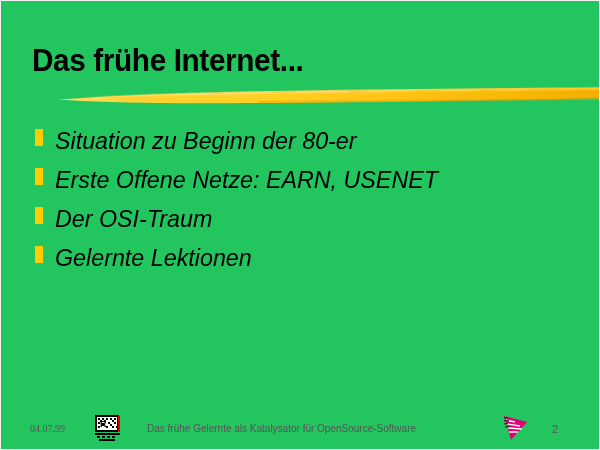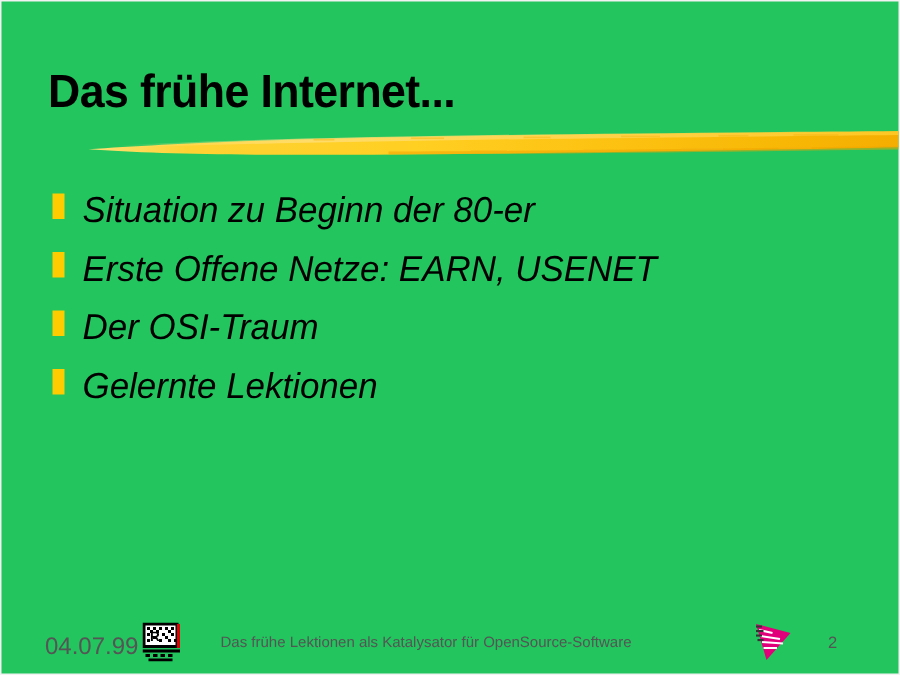--- a/index.html
+++ b/index.html
@@ -79,23 +79,23 @@
     position: absolute;
     left: 0;
     top: 414px;
     width: 600px;
     height: 30px;
   }
   #footer-date {
     position: absolute;
     left: 29px;
     top: 8px;
-    font-size: 16px;
+    font-size: 10px;
     color: #555555;
-    font-family: Liberation Sans, sans-serif;
+    font-family: Liberation Serif, serif;
     white-space: nowrap;
   }
   #footer-computer-icon {
     position: absolute;
     left: 94px;
     top: 0px;
     width: 27px;
     height: 26px;
   }
   #footer-text {
@@ -240,21 +240,21 @@
         <g fill="#000000">
           <rect x="2" y="21" width="3" height="2"></rect>
           <rect x="7" y="21" width="3" height="2"></rect>
           <rect x="12" y="21" width="3" height="2"></rect>
           <rect x="17" y="21" width="3" height="2"></rect>
           <rect x="4" y="24" width="16" height="2"></rect>
         </g>
       </svg>
     </div>
 
-    <div id="footer-text">Das frühe Lektionen als Katalysator für OpenSource-Software</div>
+    <div id="footer-text">Das frühe Gelernte als Katalysator für OpenSource-Software</div>
 
     <div id="footer-logo">
       <svg width="30" height="28" viewBox="0 0 30 28">
 
         <path d="M4,1 L27,7 L11,25 Z" fill="#e1007a"></path>
 
         <g stroke="#ffffff" stroke-width="1.4">
           <line x1="6" y1="5" x2="15" y2="7"></line>
           <line x1="7" y1="9" x2="20" y2="11"></line>
           <line x1="8" y1="13" x2="22" y2="14"></line>

